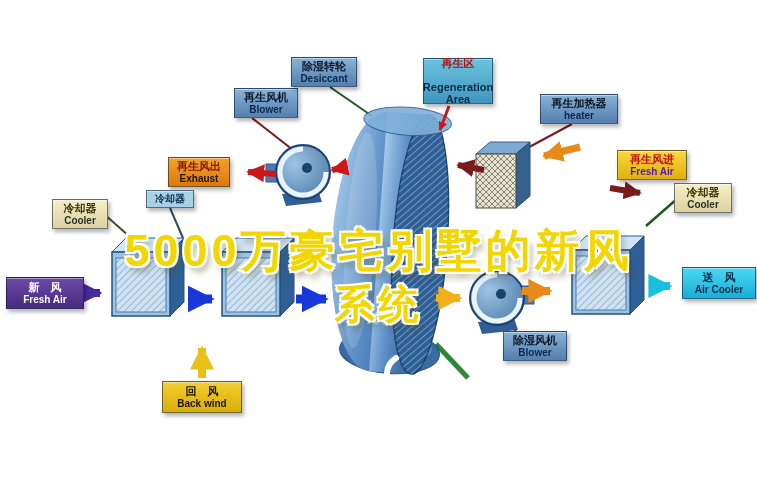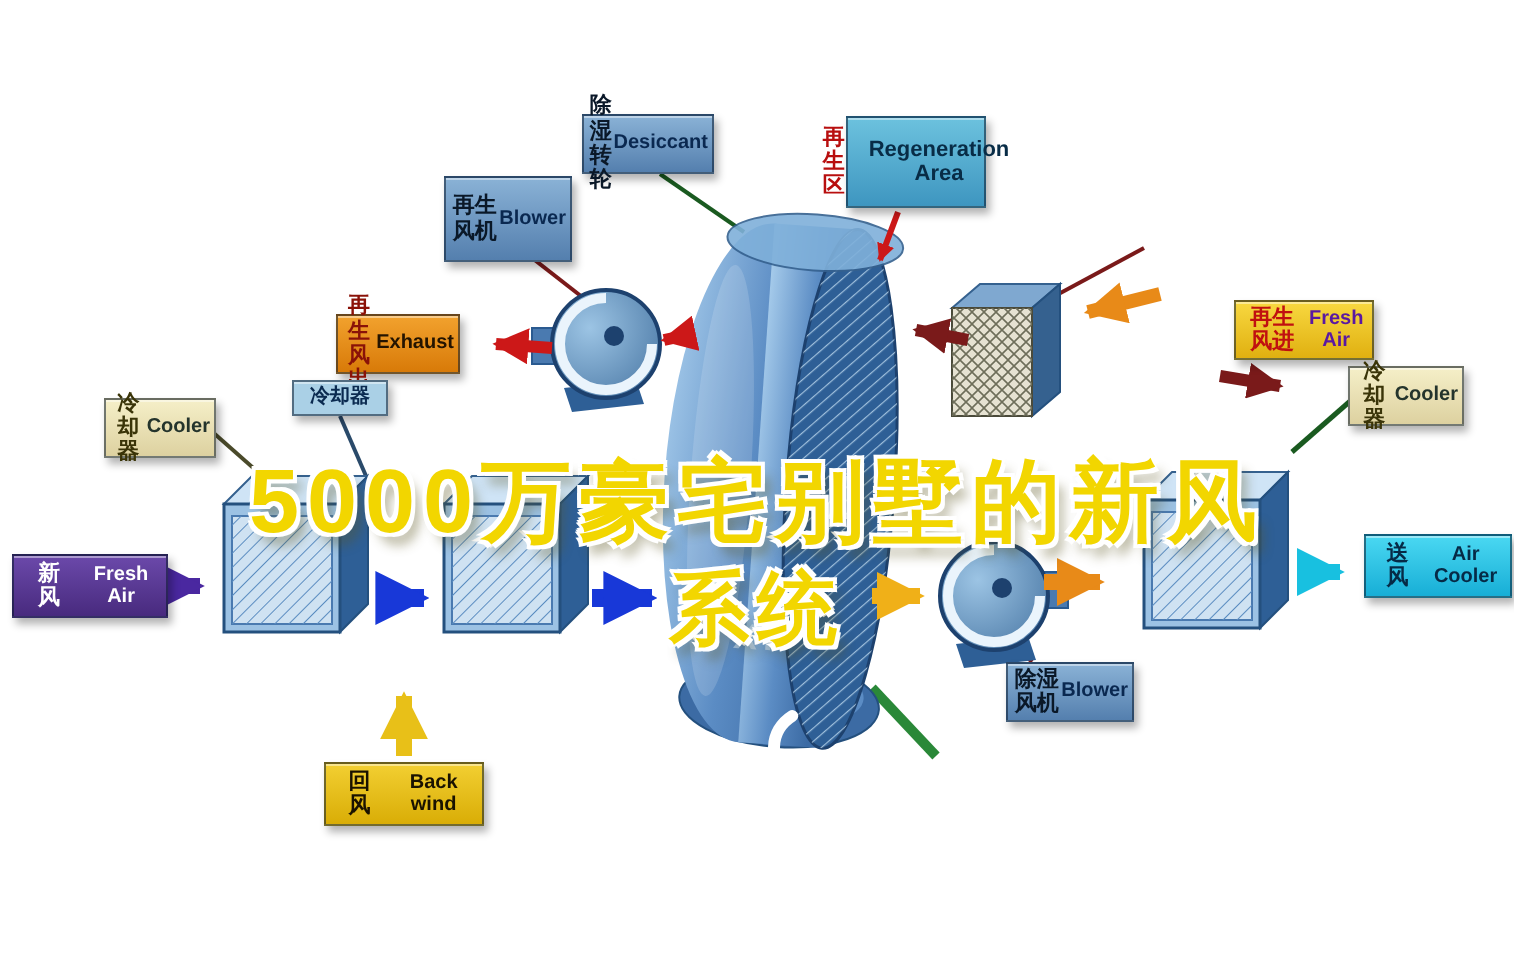--- a/index.html
+++ b/index.html
@@ -1,20 +1,20 @@
 <!DOCTYPE html>
 <html><head>
 <meta charset="utf-8">
 <style>
   html,body{margin:0;padding:0;background:#fff;}
   .stage{position:relative;width:757px;height:488px;background:#ffffff;overflow:hidden;
          font-family:"Liberation Sans",sans-serif;}
   .layer{position:absolute;left:0;top:0;}
   
-  .lbl{position:absolute;z-index:3;display:flex;flex-direction:row;align-items:center;
+  .lbl{position:absolute;z-index:3;display:flex;flex-direction:column;align-items:center;
        justify-content:center;text-align:center;font-weight:bold;line-height:1.12;
        border:1px solid rgba(10,25,45,.55);
        box-shadow:inset 0 1px 0 rgba(255,255,255,.45), 2px 3px 4px rgba(0,0,0,.30);
        padding:1px 2px;box-sizing:border-box;}
   .lbl .zh{font-size:11px;}
   .lbl .en{font-size:10px;}
   .steel{background:linear-gradient(180deg,#8ab2d6,#547fae);}
   .steel .zh{color:#0a1828;} .steel .en{color:#0a2850;}
   .tealbox{background:linear-gradient(180deg,#6cc2de,#3e96c0);gap:12px;}
   .tealbox .zh{color:#b80f0f;} .tealbox .en{color:#082c46;font-size:11px;}
@@ -163,35 +163,39 @@
       <line x1="580" y1="147" x2="544" y2="156" stroke="#e88a18" stroke-width="7" marker-end="url(#mOrange)"></line>
       <line x1="650" y1="286" x2="670" y2="286" stroke="#18c0e0" stroke-width="8" marker-end="url(#mCyan)"></line>
       <line x1="346" y1="167" x2="332" y2="170" stroke="#cc1818" stroke-width="6" marker-end="url(#mRed)"></line>
       <line x1="276" y1="174" x2="248" y2="172" stroke="#cc1818" stroke-width="6" marker-end="url(#mRed)"></line>
       <line x1="449" y1="106" x2="440" y2="130" stroke="#cc1818" stroke-width="3" marker-end="url(#mRed)"></line>
       <line x1="484" y1="170" x2="458" y2="165" stroke="#7a1a1a" stroke-width="6" marker-end="url(#mMaroon)"></line>
       <line x1="610" y1="188" x2="640" y2="193" stroke="#7a1a1a" stroke-width="6" marker-end="url(#mMaroon)"></line>
     </g>
   </svg>
 
-  <div class="lbl steel" style="left:222px;top:88px;width:64px;height:43px">
+  <div class="lbl steel" style="left:234px;top:88px;width:64px;height:30px">
     <span class="zh">再生风机</span>
     <span class="en">Blower</span>
   </div>
 
   <div class="lbl steel" style="left:291px;top:57px;width:66px;height:30px">
     <span class="zh">除湿转轮</span>
     <span class="en">Desiccant</span>
   </div>
 
   <div class="lbl tealbox" style="left:423px;top:58px;width:70px;height:46px">
     <span class="zh">再生区</span>
     <span class="en">Regeneration Area</span>
   </div>
 
+  <div class="lbl steel" style="left:540px;top:94px;width:78px;height:30px">
+    <span class="zh">再生加热器</span>
+    <span class="en">heater</span>
+  </div>
 
   <div class="lbl orangebox" style="left:168px;top:157px;width:62px;height:30px">
     <span class="zh">再生风出</span>
     <span class="en">Exhaust</span>
   </div>
 
   <div class="lbl yellowbox" style="left:593px;top:150px;width:70px;height:30px">
     <span class="zh">再生风进</span>
     <span class="en">Fresh Air</span>
   </div>

